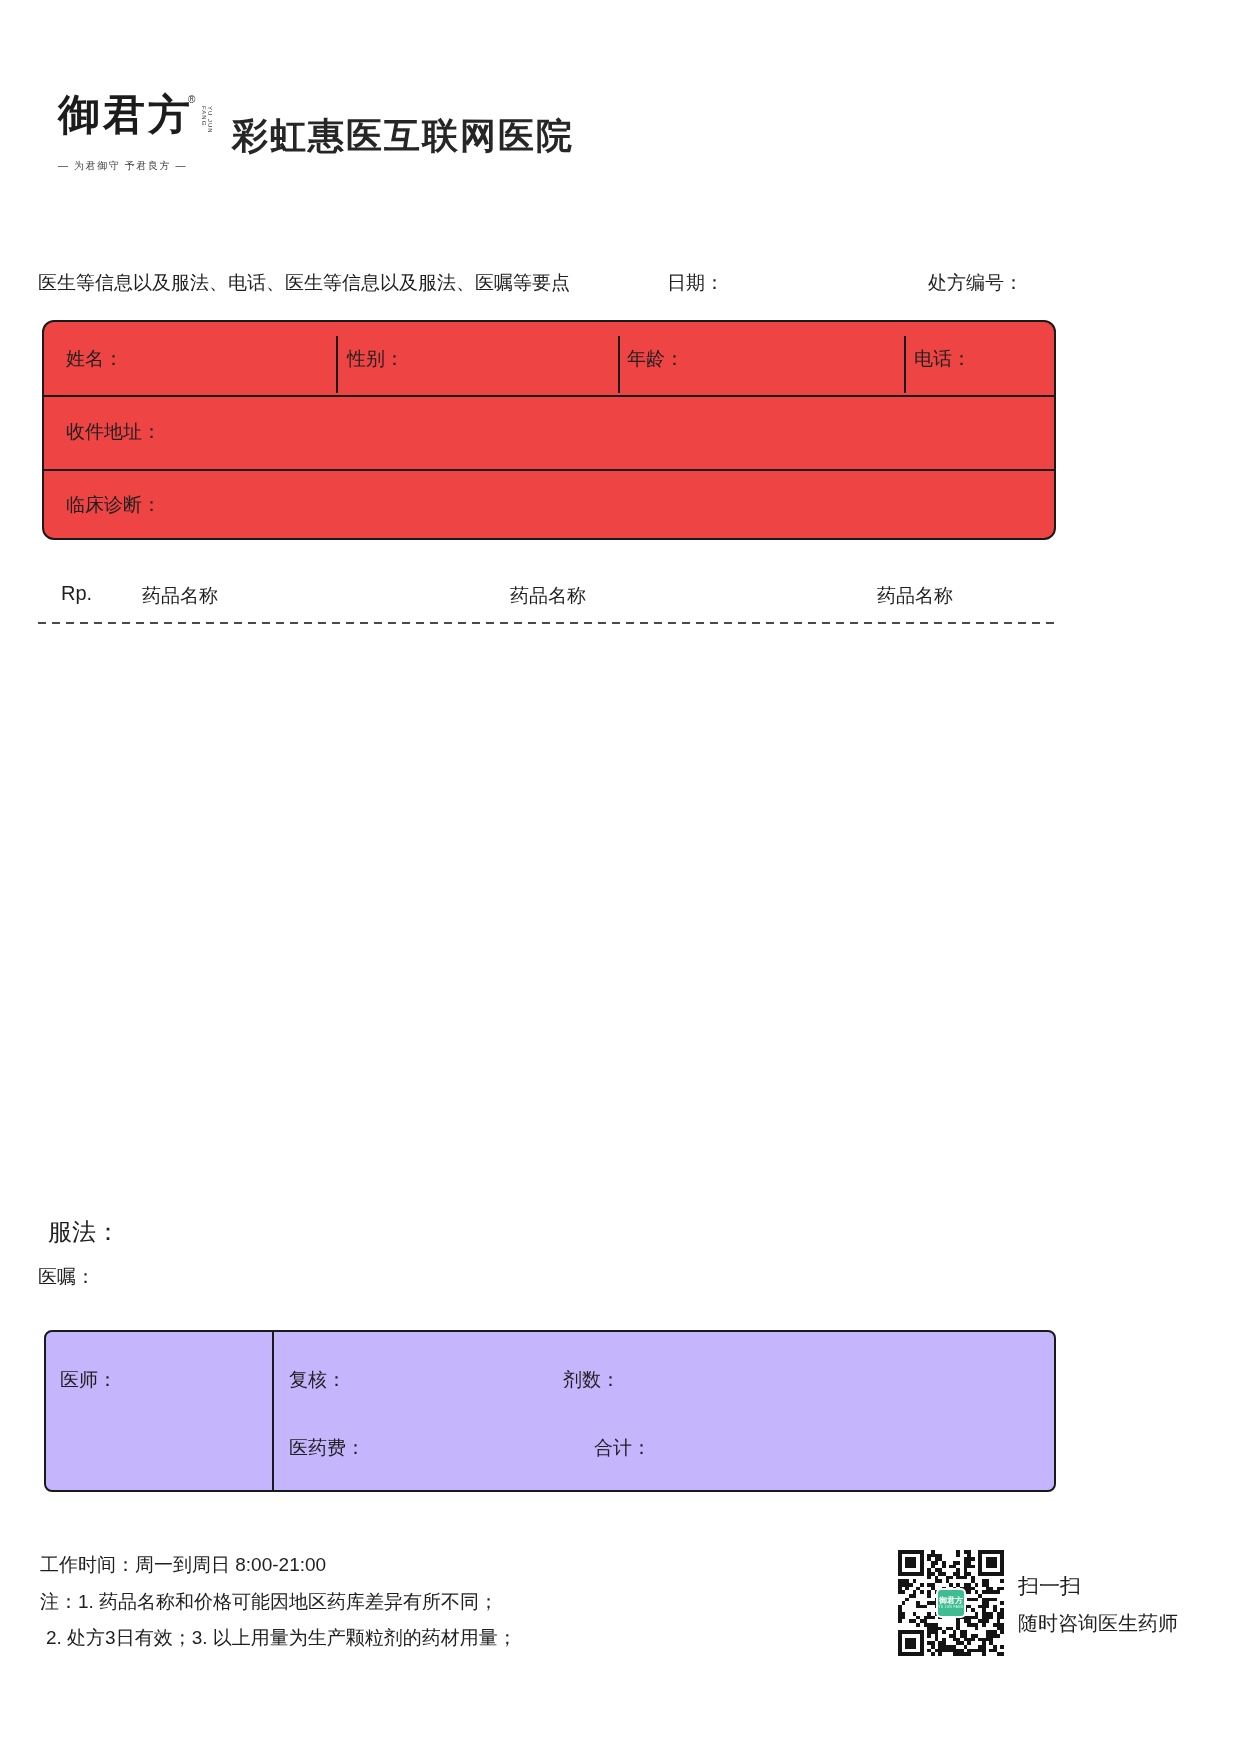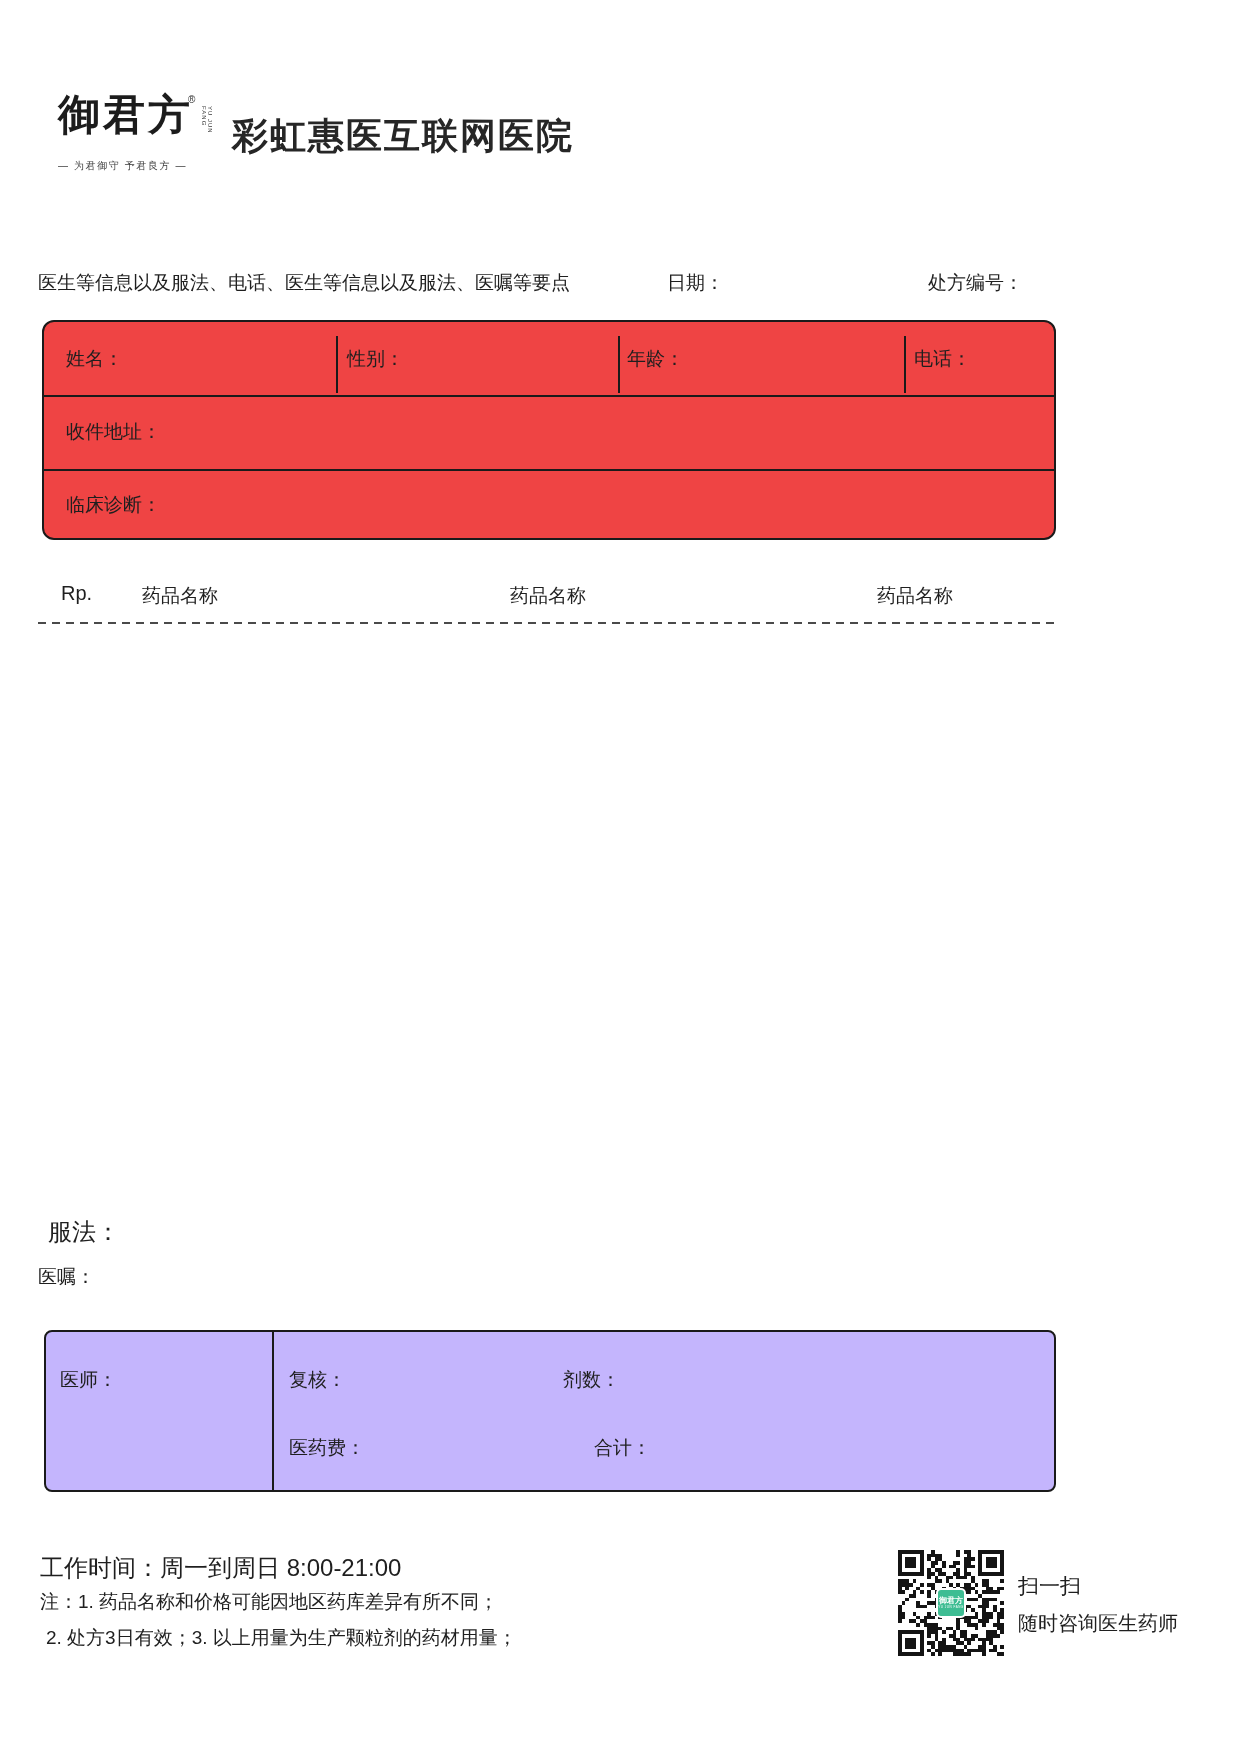--- a/index.html
+++ b/index.html
@@ -75,21 +75,21 @@
   }
   .signoff-box .vdiv { position:absolute; left:226px; top:0; bottom:0; width:2px; background:#1a1a1a; }
   .signoff-box .lbl { position:absolute; font-size:19px; }
   .phys-lb { left:14px;  top:35px; }
   .rev-lb  { left:243px; top:35px; }
   .dose-lb { left:517px; top:35px; }
   .fee-lb  { left:243px; top:103px; }
   .tot-lb  { left:517px; top:103px;margin-left:31px; }
 
   
-  .hours-lb { position:absolute; left:40px; top:1552px; font-size:24px; }
+  .hours-lb { position:absolute; left:40px; top:1552px; font-size:19px; }
   .note1-lb { position:absolute; left:40px; top:1589px; font-size:19px; }
   .note2-lb { position:absolute; left:46px; top:1625px; font-size:19px; }
 
   .qr-wrap { position:absolute; left:898px; top:1550px; width:106px; height:106px; }
   .qr-wrap svg { width:100%; height:100%; display:block; }
   .qr-logo {
     position:absolute; left:50%; top:50%; transform:translate(-50%,-50%);
     width:30px; height:30px; border-radius:5px;
     display:flex; flex-direction:column; align-items:center; justify-content:center;
     border:2px solid #ffffff;

